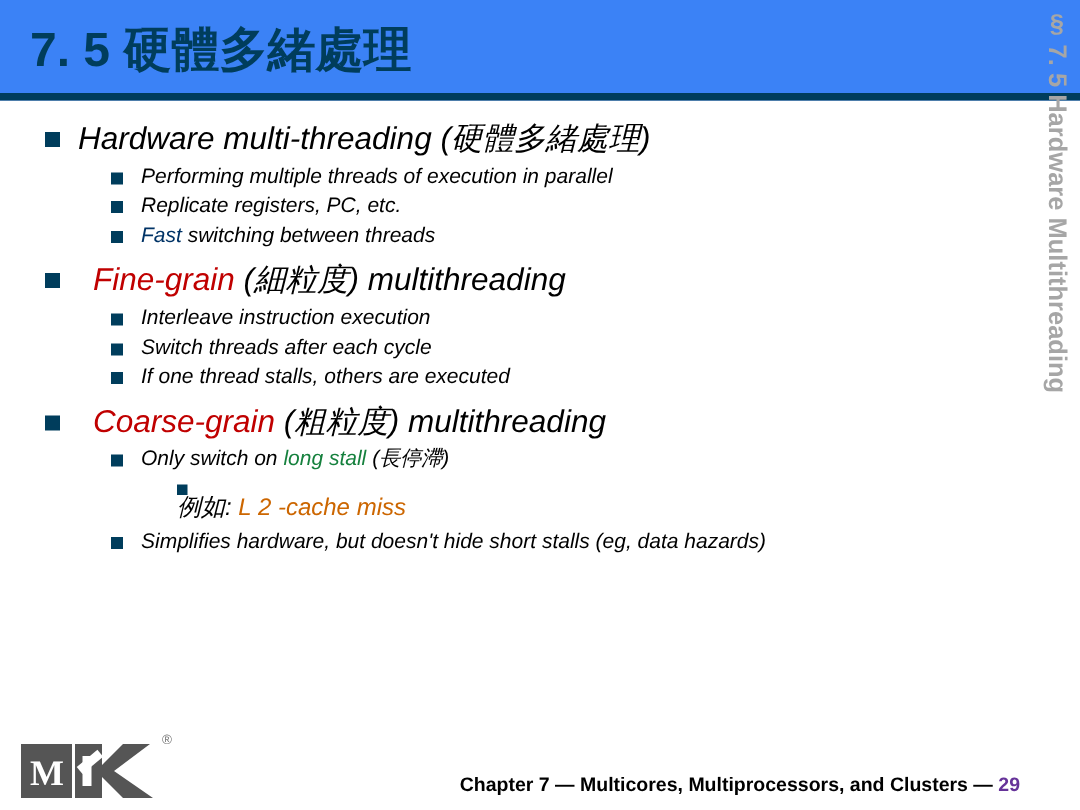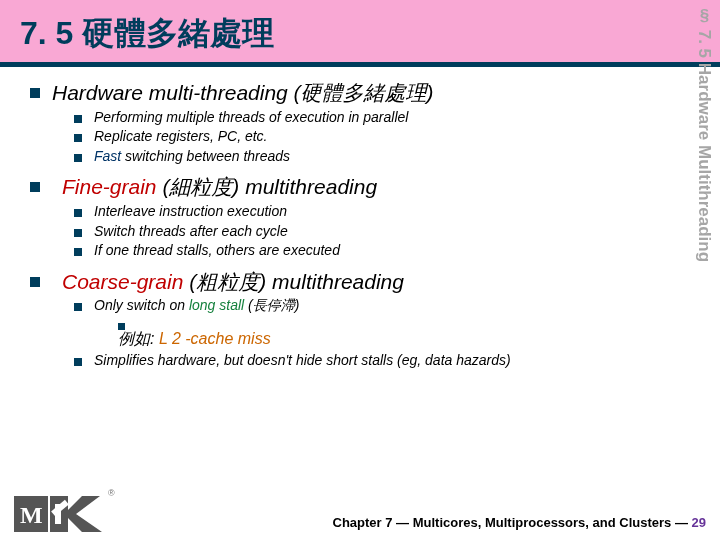--- a/index.html
+++ b/index.html
@@ -15,21 +15,21 @@
   position: absolute;
   top: 6px;
   right: 6px;
   writing-mode: vertical-rl;
   text-orientation: mixed;
   color: #a6a6a6;
   font-size: 17px;
   font-weight: bold;
 }
 .title-block {
-  background: #f9a8d4;
+  background: #3b82f6;
   padding: 12px 21px 6px 20px;
   border-bottom: 5px solid #003d5c;
 }
 .title-block h1 {
   color: #003d5c;
   font-size: 32px;
   font-weight: bold;
 }
 .content {
   padding: 14px 30px 0 30px;
@@ -52,21 +52,21 @@
 .l3 .bullet { width: 7px; height: 7px; margin-top: 6px; }
 .txt { flex: 1; font-style: italic; }
 .red { color: #c00000; margin-left: 10px; }
 .navy { color: #003366; }
 .purple { color: #15803d; }
 .orange { color: #cc6600; }
 .spacer { height: 8px; }
 .footer {
   position: absolute;
   bottom: 10px;
-  right: 14px;
+  right: 40px;
   font-size: 13px;
   color: #000;
   font-weight: bold;
 }
 .footer .pg { color: #663399; }
 .logo {
   position: absolute;
   bottom: 8px;
   left: 14px;
   display: flex;

